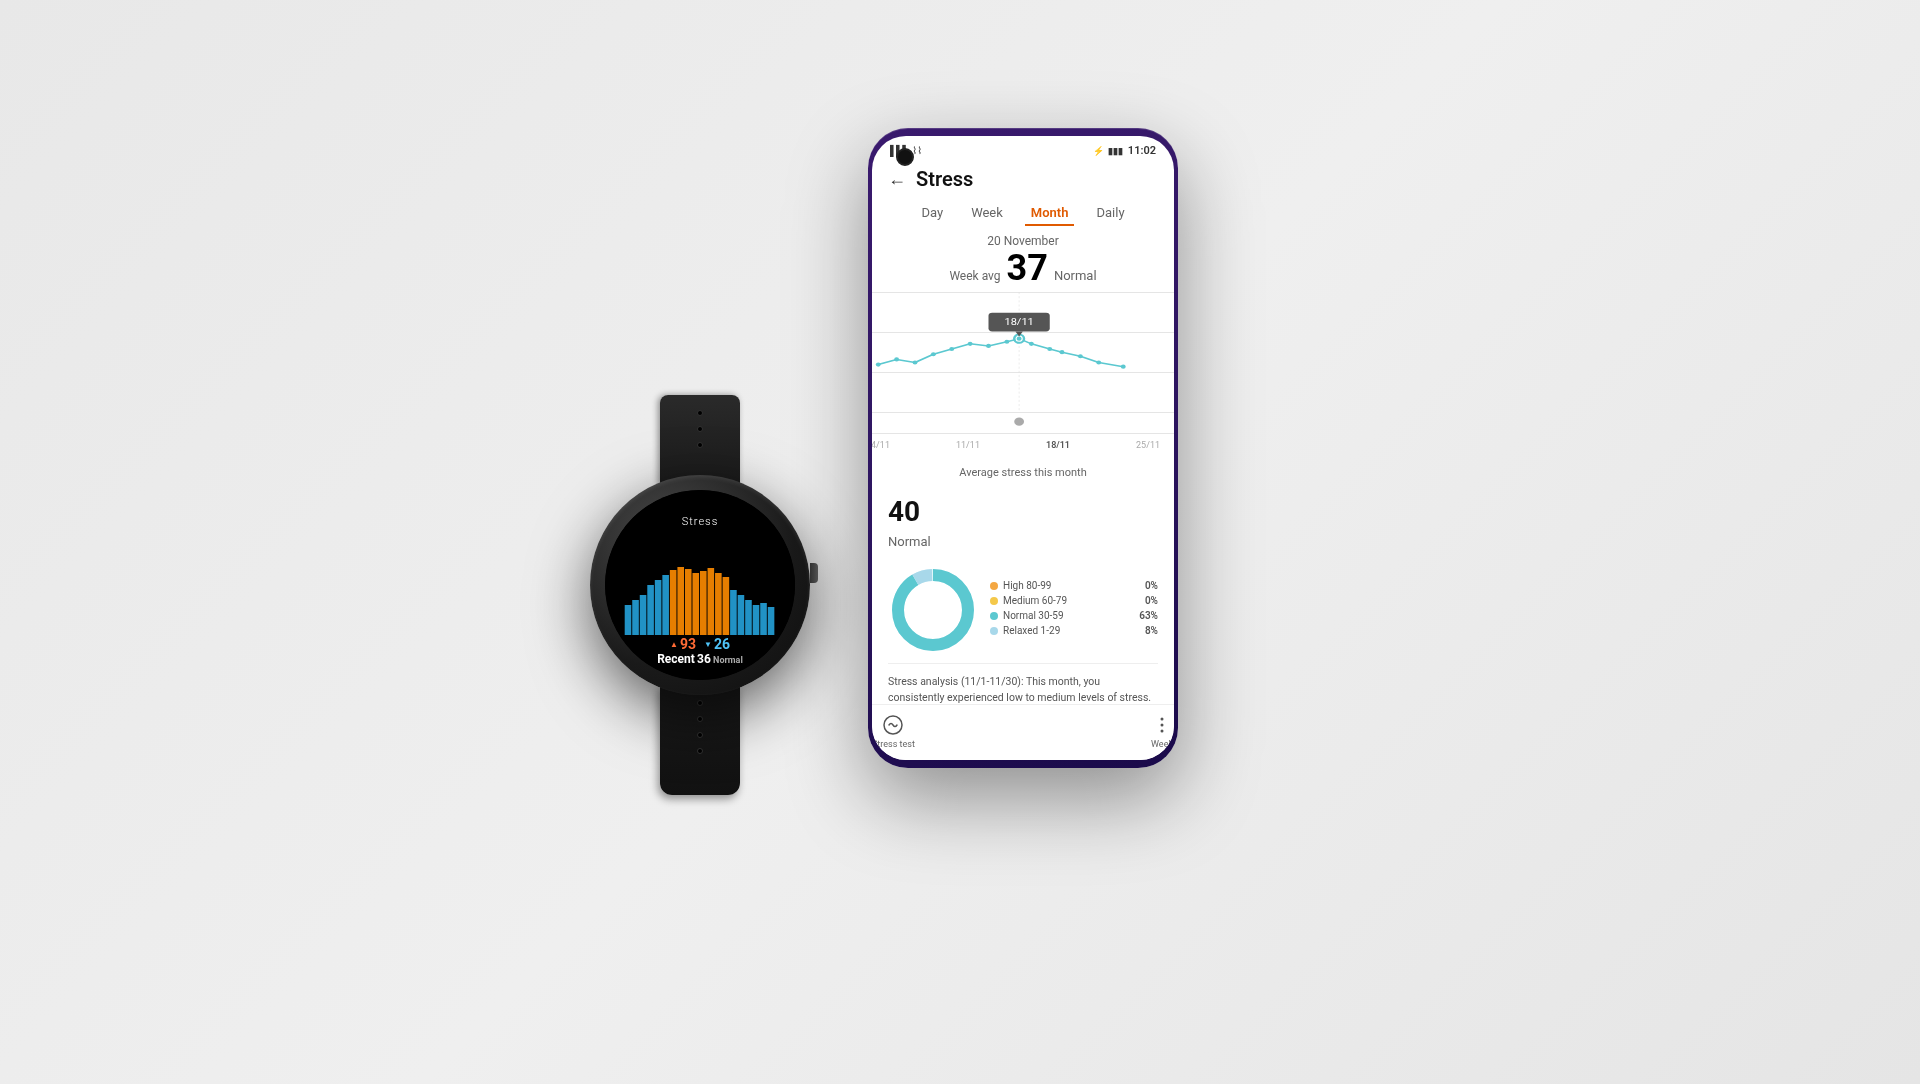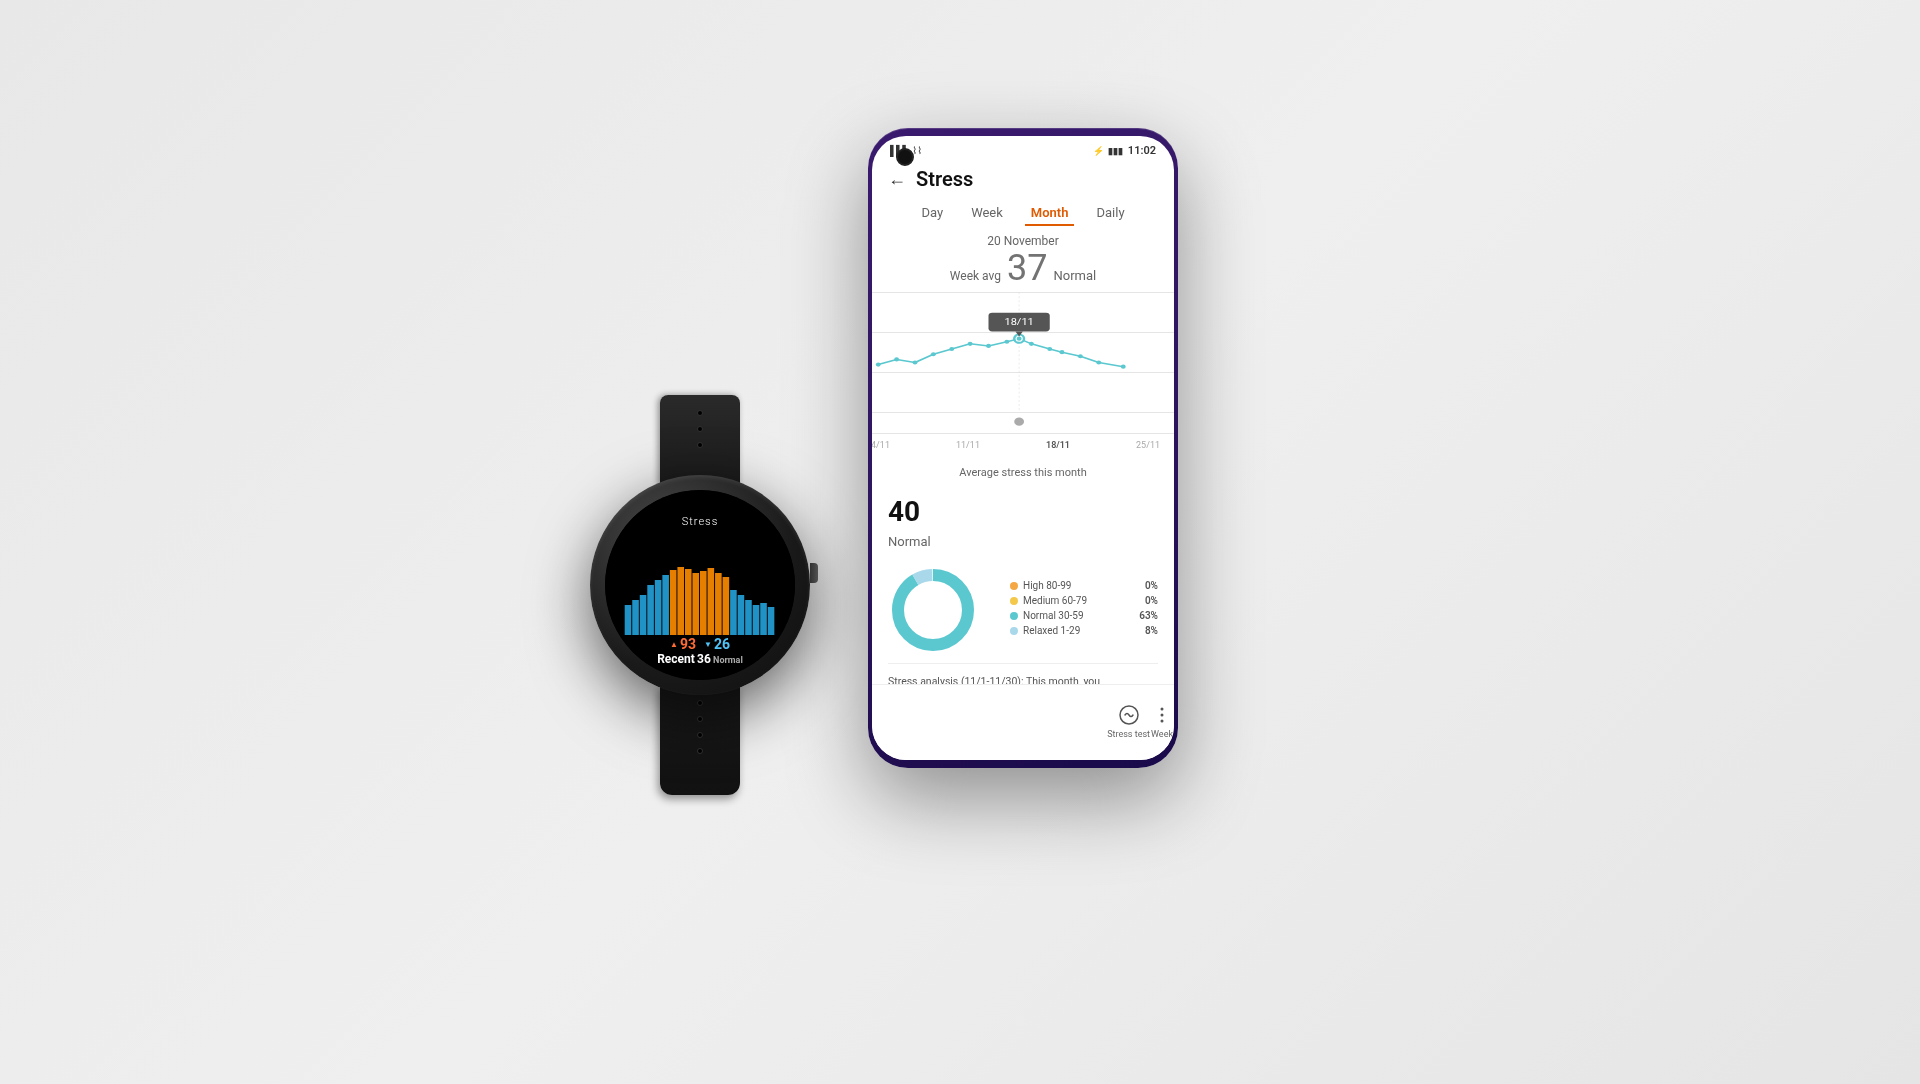--- a/index.html
+++ b/index.html
@@ -326,22 +326,22 @@
       gap: 6px;
     }
 
     .daily-avg-label {
       font-size: 12px;
       color: #666;
     }
 
     .daily-avg-number {
       font-size: 36px;
-      font-weight: 400;
-      color: #737373;
+      font-weight: 700;
+      color: #000000;
       line-height: 1;
     }
 
     .daily-avg-status {
       font-size: 13px;
       color: #666;
     }
 
     
     .chart-section {
@@ -450,21 +450,20 @@
 
     .legend-list {
       flex: 1;
     }
 
     .legend-item {
       display: flex;
       align-items: flex-start;
       justify-content: space-between;
       margin-bottom: 4px;
-      margin-left: 20px;
     }
 
     .legend-left {
       display: flex;
       align-items: center;
       gap: 5px;
     }
 
     .legend-dot {
       width: 8px;
@@ -494,26 +493,26 @@
       color: #555;
       line-height: 1.5;
     }
 
     
     .bottom-nav {
       position: absolute;
       bottom: 0;
       left: 0;
       right: 0;
-      height: 76px;
+      height: 56px;
       background: #fff;
       border-top: 1px solid #eee;
       display: flex;
       align-items: center;
-      justify-content: flex-end;
+      justify-content: space-between;
       padding-bottom: 4px;
       border-radius: 0 0 34px 34px;
     }
 
     .nav-item {
       display: flex;
       flex-direction: column;
       align-items: center;
       gap: 2px;
       cursor: pointer;

